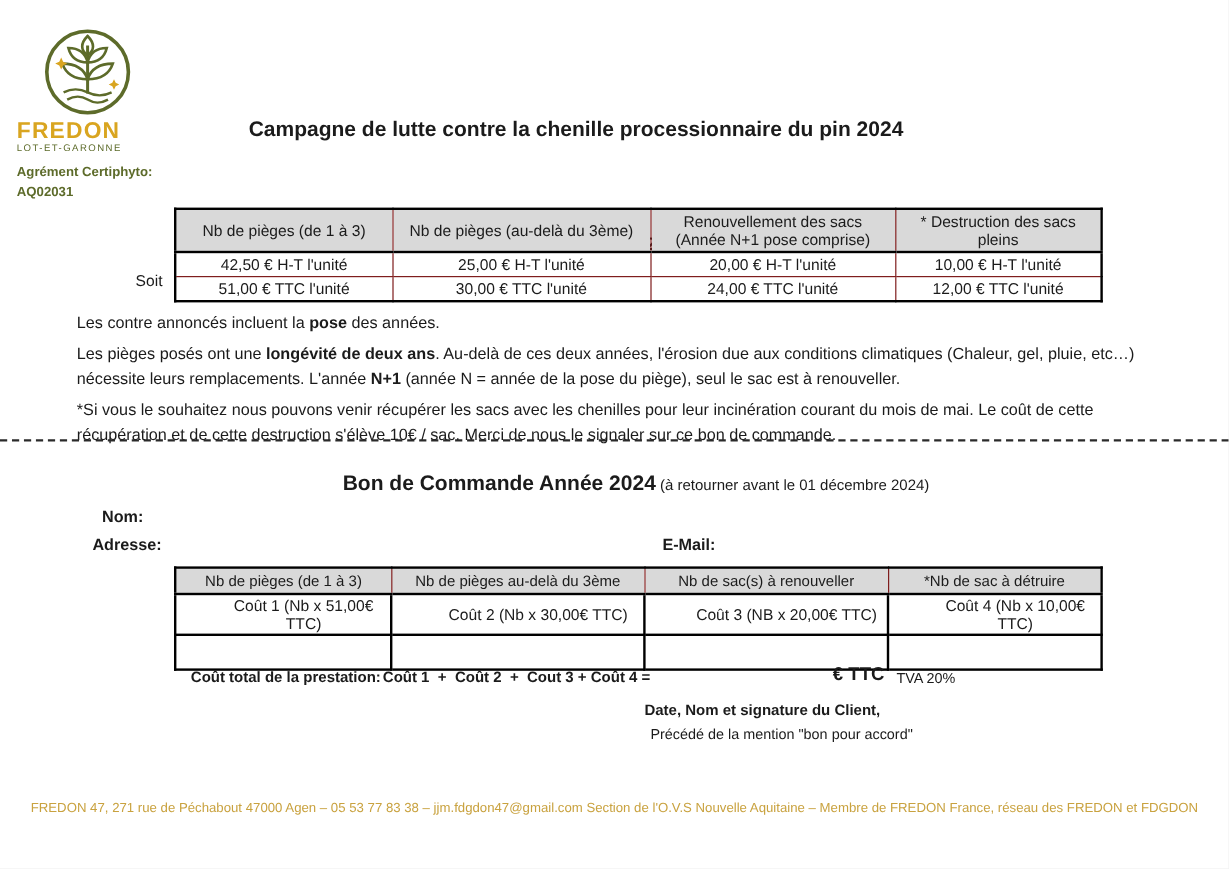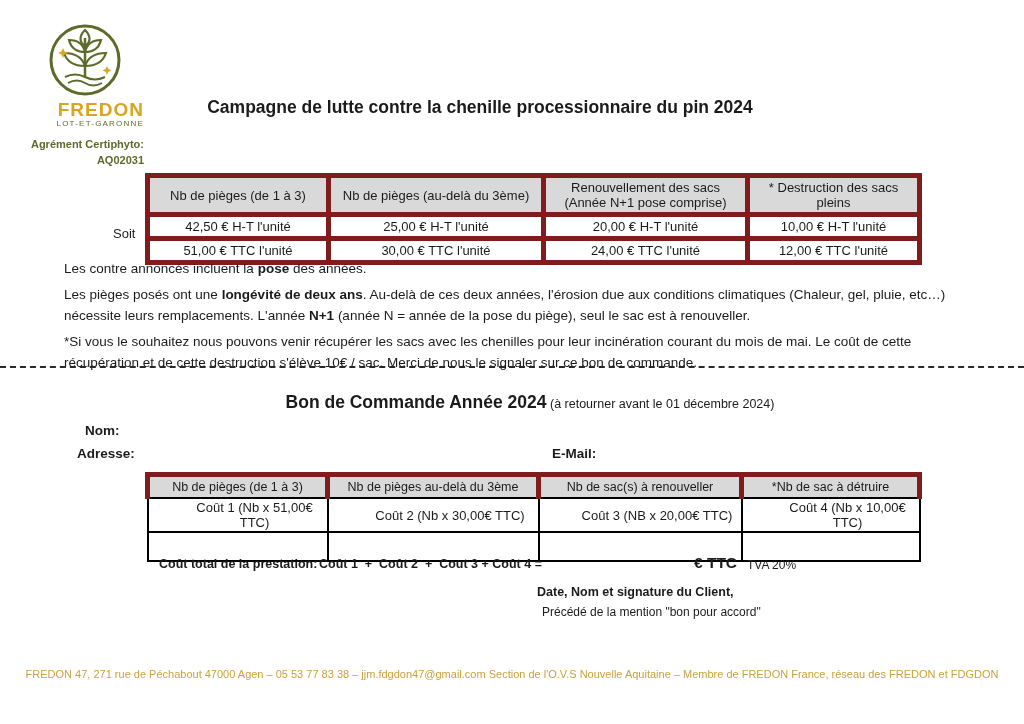--- a/index.html
+++ b/index.html
@@ -3,32 +3,32 @@
 <meta charset="utf-8">
 <style>
   html,body{margin:0;padding:0;background:#e8e8e8;}
   .page{
     position:relative;width:1024px;height:724px;background:#ffffff;
     font-family:"Liberation Sans",sans-serif;color:#1b1b1b;overflow:hidden;
     margin:0 auto;
   }
   .pre{white-space:pre-wrap;}
   
-  .logo-wrap{position:absolute;left:26px;top:22px;width:118px;text-align:right;}
+  .logo-wrap{position:absolute;left:14px;top:22px;width:118px;text-align:left;}
   .logo-svg{display:block;margin:0 auto;}
   .brand{color:#d9a520;font-weight:bold;font-size:19px;letter-spacing:1px;line-height:1;margin-top:2px;}
   .region{color:#5d6b2a;font-size:8px;letter-spacing:1.2px;line-height:1.2;}
   .agrement{color:#5d6b2a;font-weight:bold;font-size:11px;line-height:1.5;margin-top:7px;}
   
   .doc-title{position:absolute;left:150px;top:97px;width:660px;text-align:center;font-size:17.5px;font-weight:bold;}
   .tarifs-heading{position:absolute;left:145px;top:151px;width:772px;text-align:center;font-size:15px;font-weight:bold;margin-top:44px;}
   
   table{border-collapse:collapse;table-layout:fixed;}
   .tbl{position:absolute;left:145px;width:772px;border:2px solid #000;}
-  .tbl th,.tbl td{border:5px solid #7f1d1d;text-align:center;padding:1px 2px;font-weight:normal;
+  .tbl th,.tbl td{border:1px solid #7f1d1d;text-align:center;padding:1px 2px;font-weight:normal;
                   font-size:13px;white-space:pre-line;overflow:hidden;}
   .tbl1{top:173px;}
   .tbl1 th{background:#d9d9d9;height:32px;border-bottom:2px solid #000;}
   .tbl1 td{height:17px;}
   .soit{position:absolute;left:113px;top:226px;font-size:13px;}
   .tbl2{top:472px;border:2px solid #000;}
   .tbl2 th{background:#d9d9d9;height:18px;font-size:12.5px;border-bottom:2px solid #000;}
   .tbl2 td{height:25px;border:2px solid #000;font-size:13px;padding-left:36px;}
   
   .paras{position:absolute;left:64px;top:258px;width:926px;font-size:13.5px;line-height:21px;}

